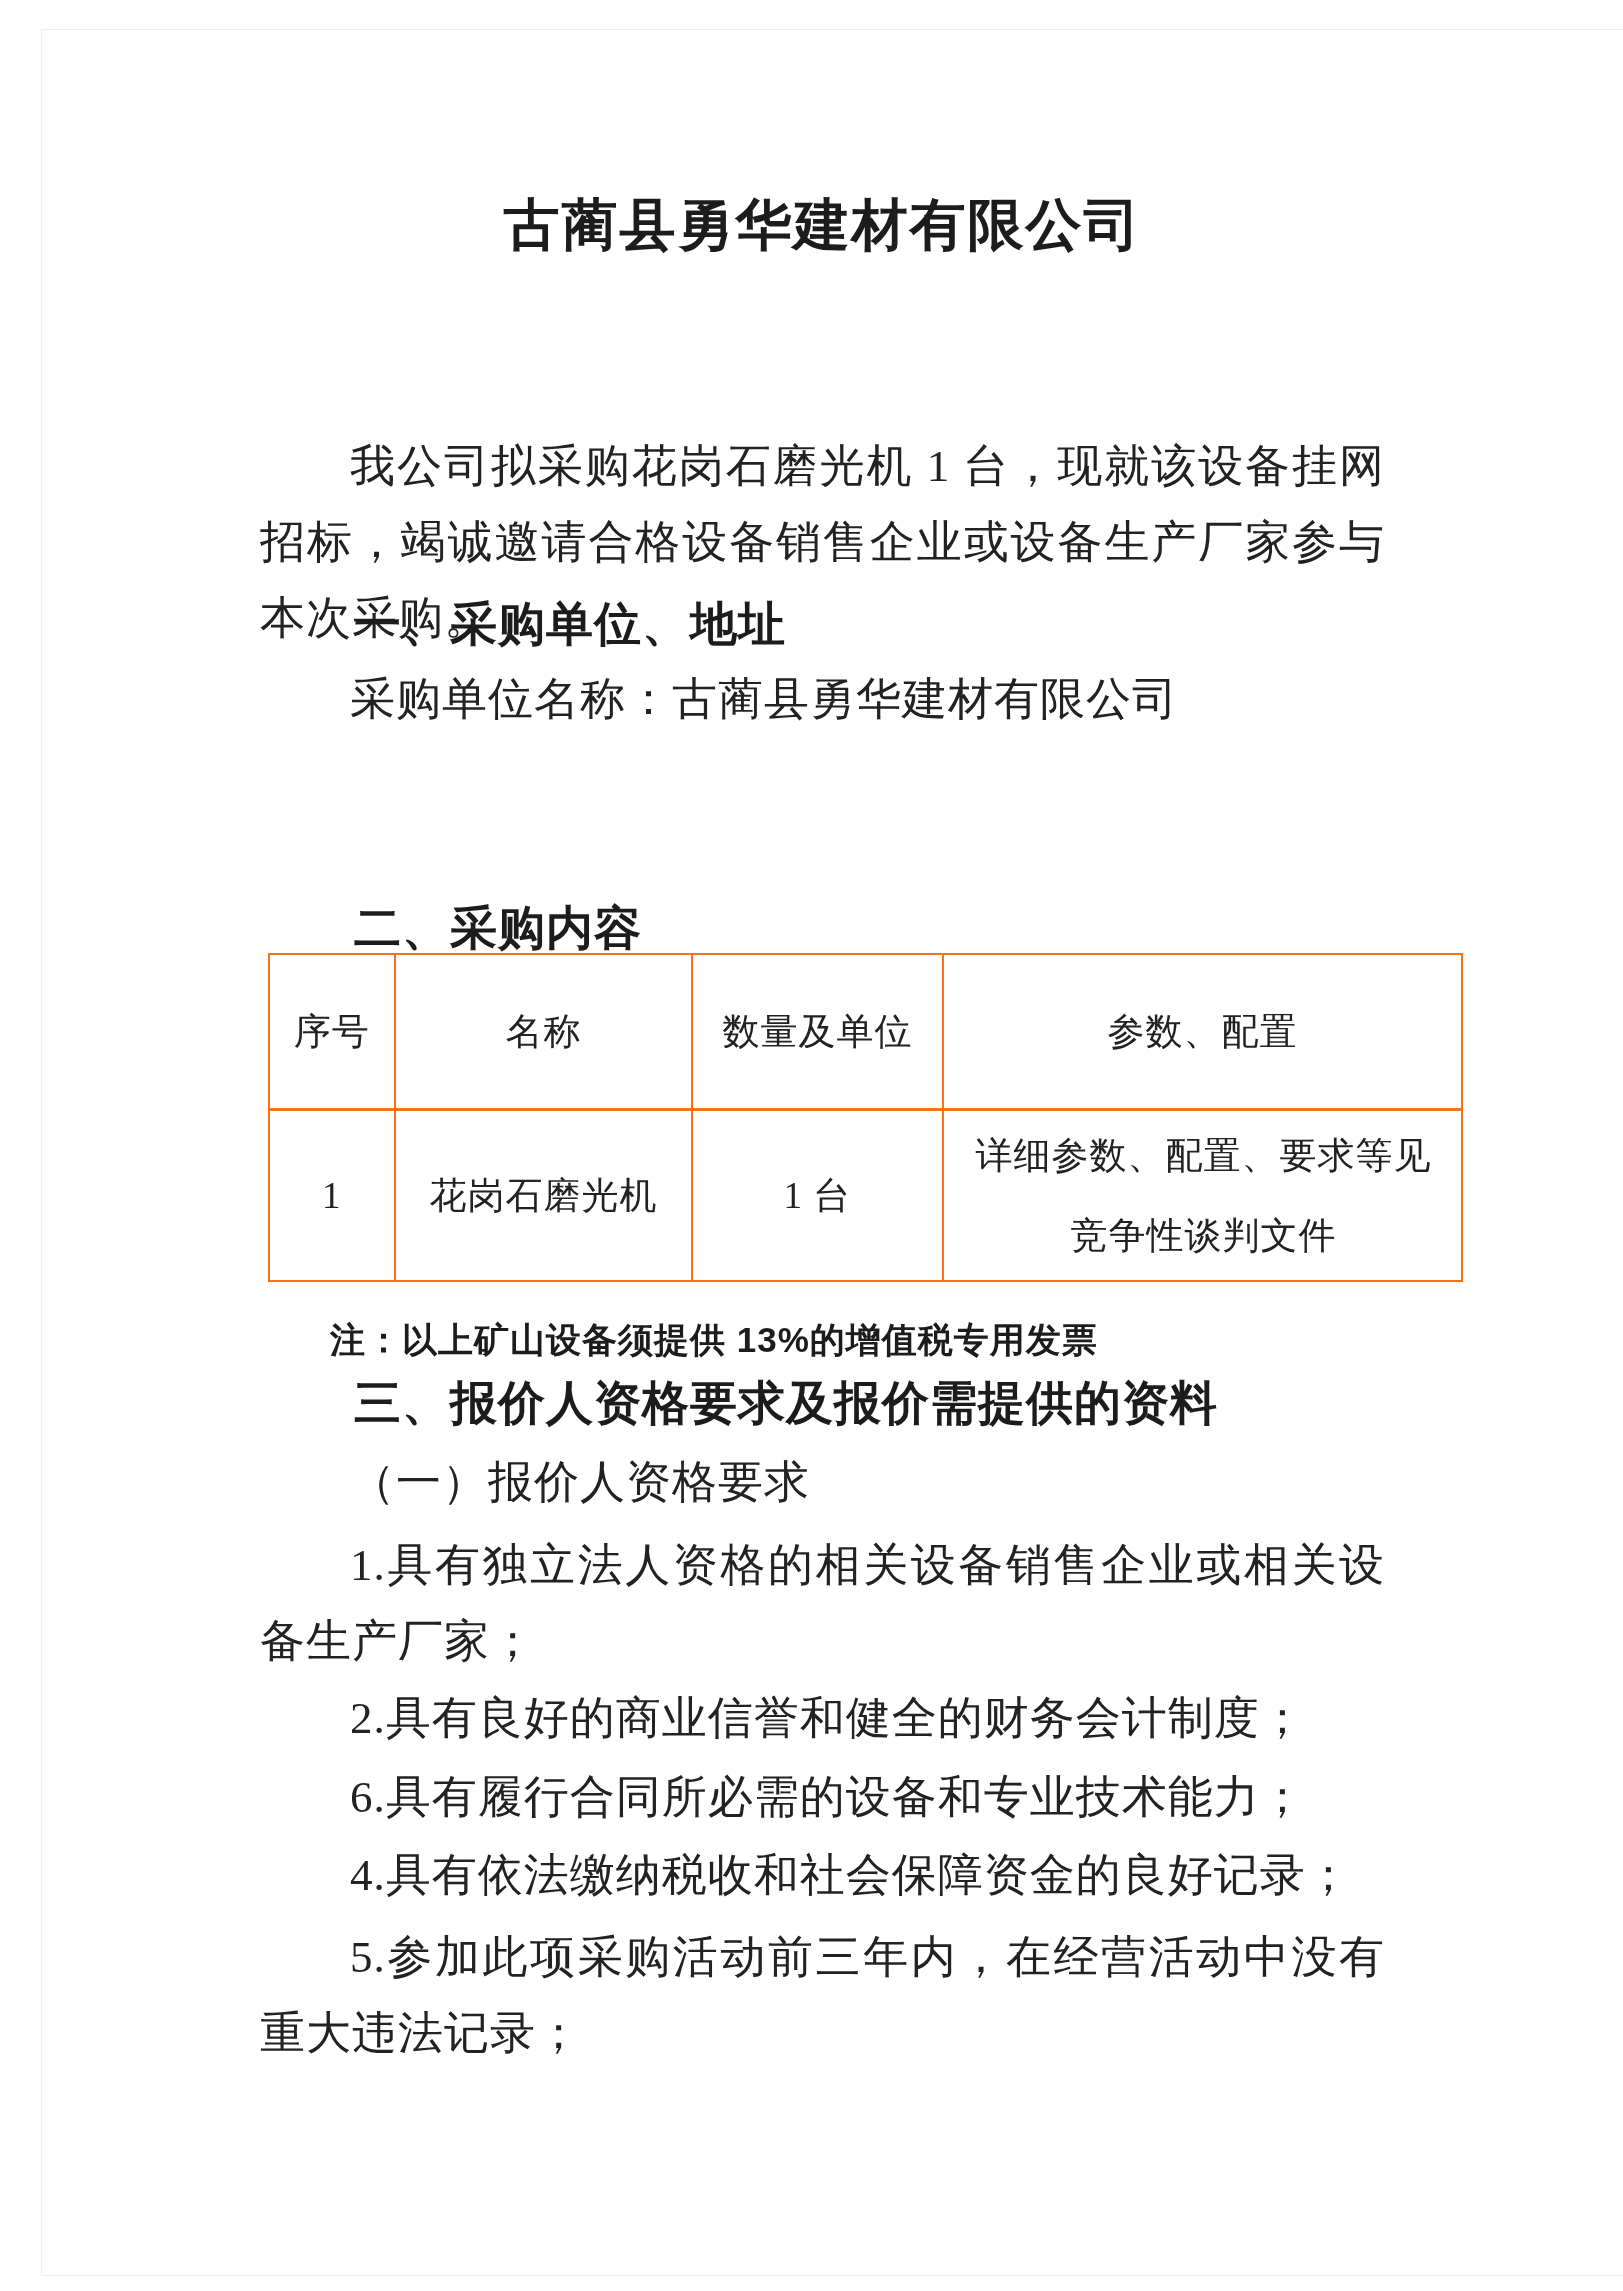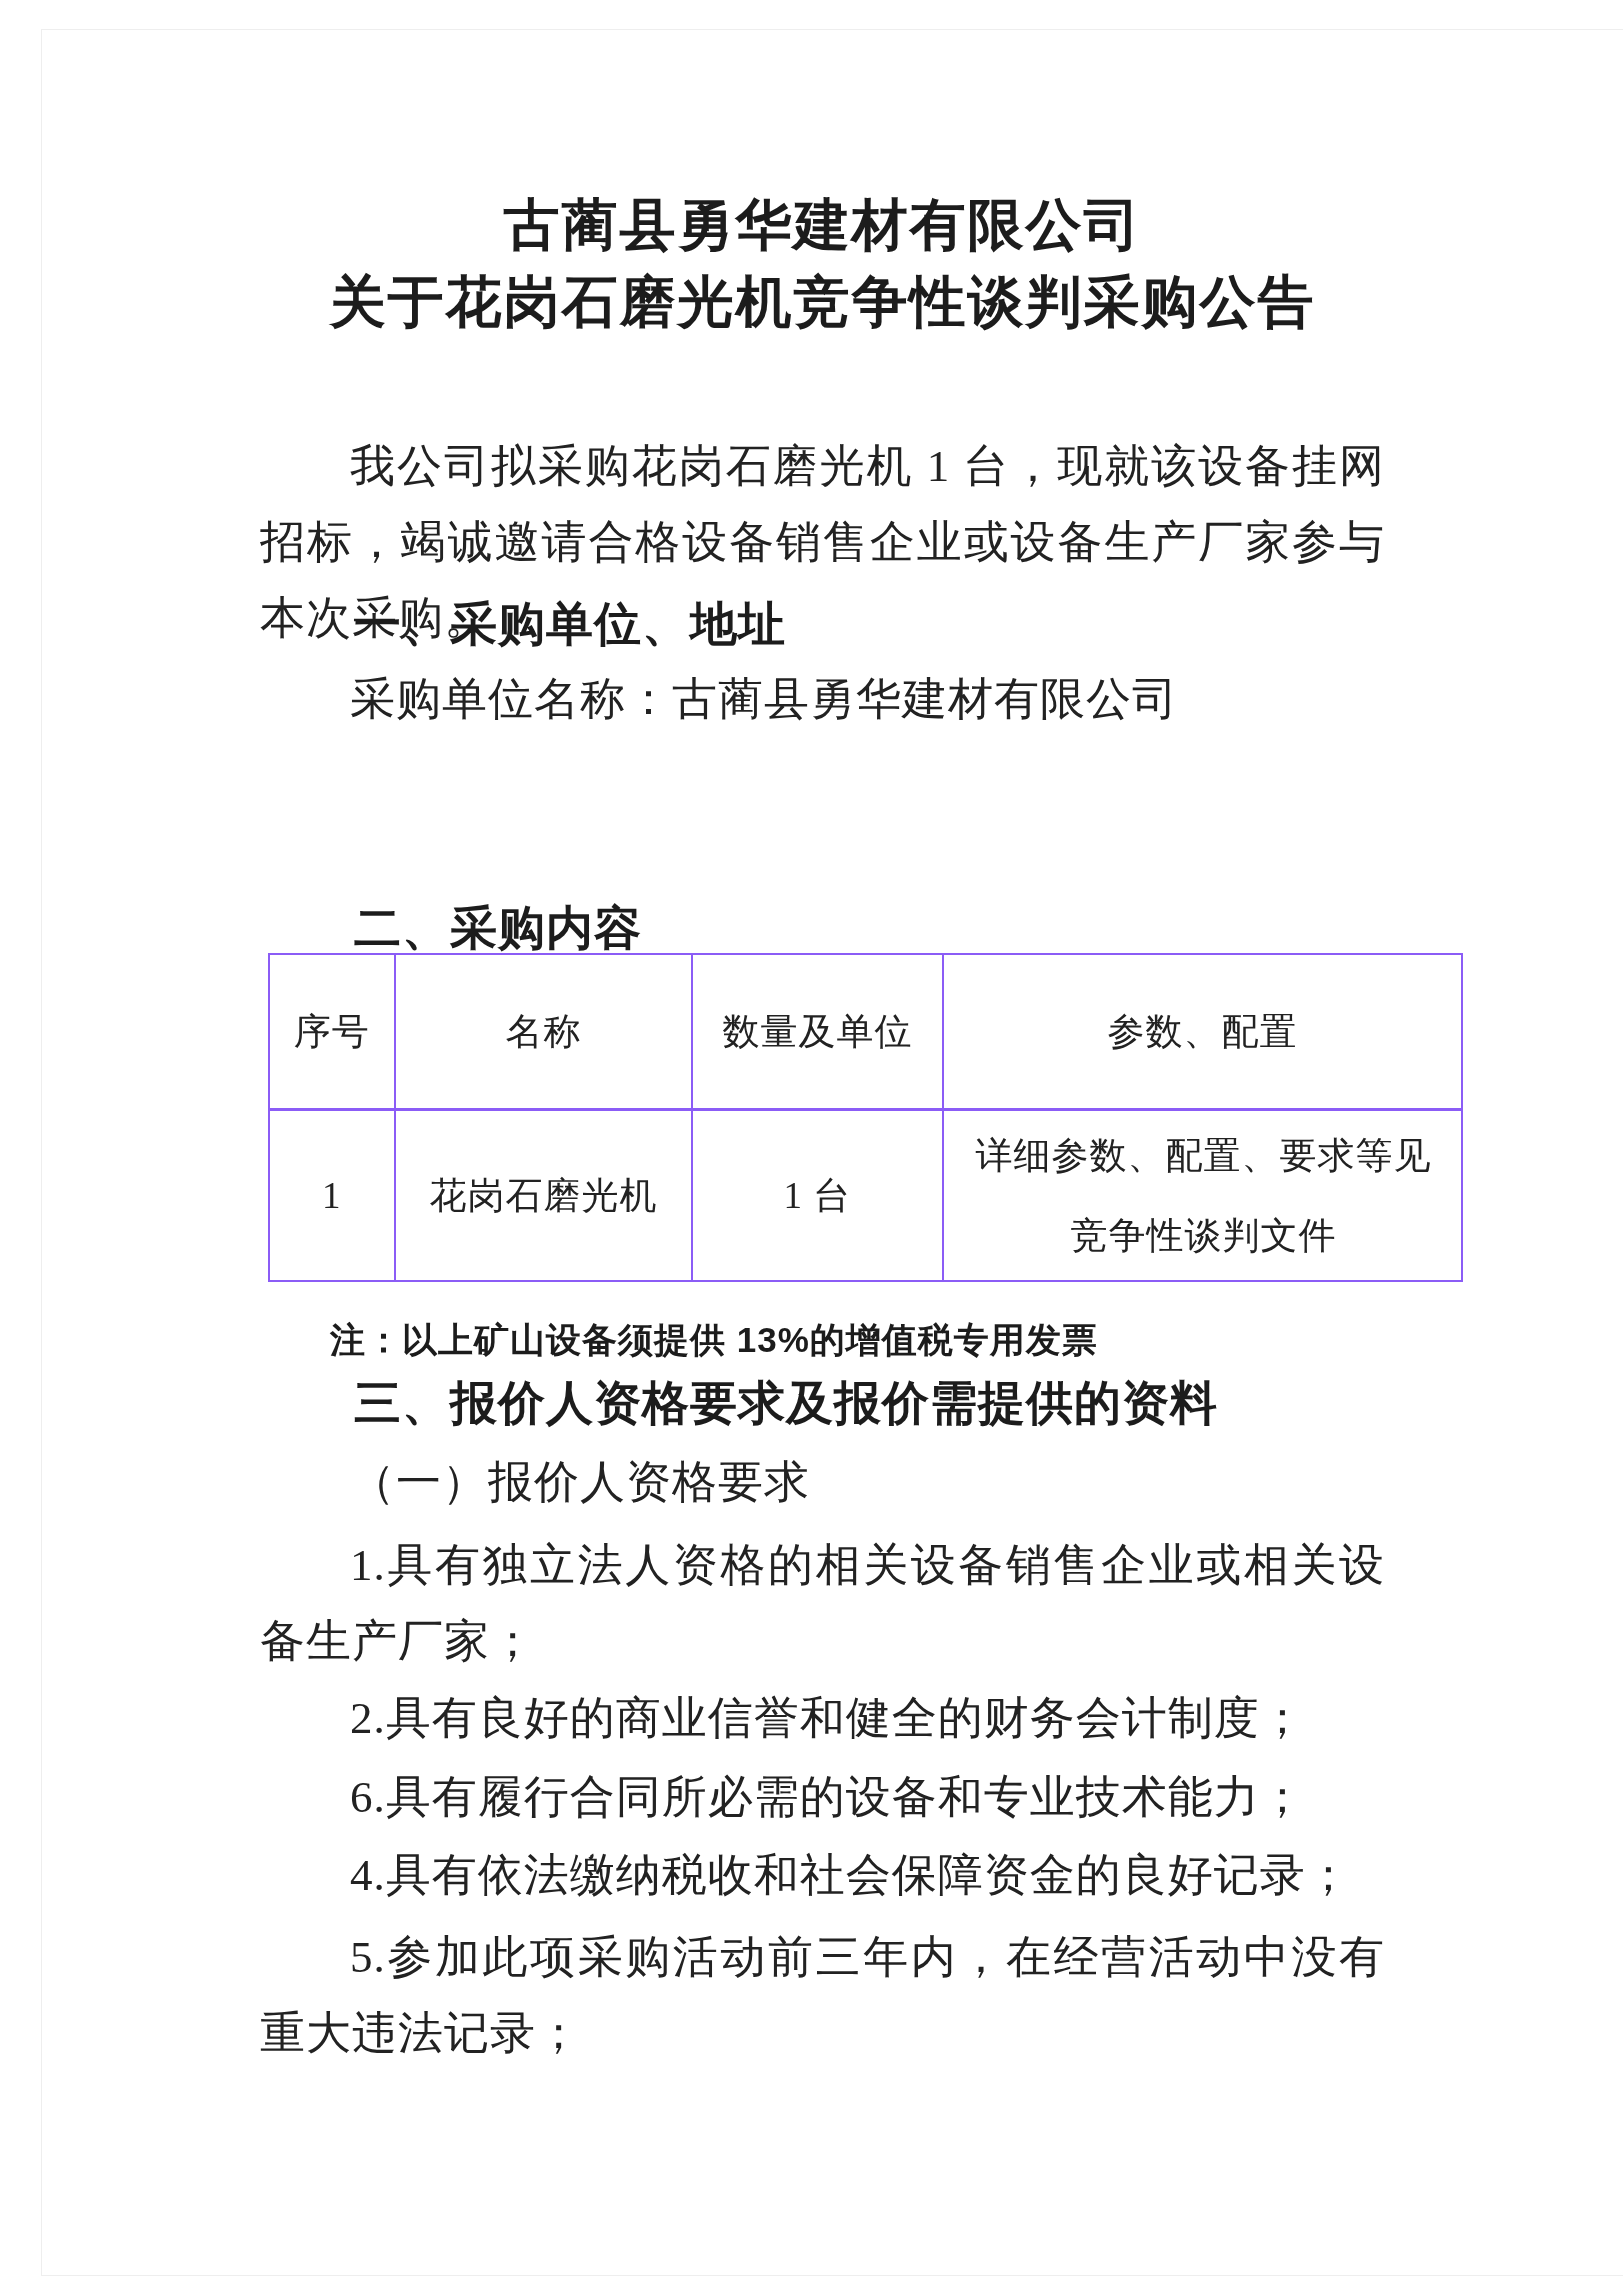--- a/index.html
+++ b/index.html
@@ -66,21 +66,21 @@
     position: absolute;
     left: 268px;
     top: 953px;
     width: 1117px;
     border-collapse: collapse;
     table-layout: fixed;
     font-size: 37px;
     color: #222222;
   }
   table.purchase th, table.purchase td {
-    border: 2px solid #8b5cf6;
+    border: 2px solid #f97316;
     font-weight: normal;
     text-align: center;
     vertical-align: middle;
     padding: 0 9.8px;
     letter-spacing: 1px;
   }
   table.purchase thead th {
     height: 153px;
     border-bottom-width: 3.9px;
   }
@@ -98,21 +98,20 @@
   .col-qty   { width: 229px; }
   .col-param { width: 498px; }
 </style>
 </head>
 <body>
 
 <div class="page">
   <div class="scan-edge"></div>
 
   <div class="block doc-title" style="top:186px;">古蔺县勇华建材有限公司</div>
-  <div class="block doc-title" style="top:263px;">关于花岗石磨光机竞争性谈判采购公告</div>
 
   <div class="block indent" style="top:428px;">我公司拟采购花岗石磨光机 1 台，现就该设备挂网招标，竭诚邀请合格设备销售企业或设备生产厂家参与本次采购。</div>
 
   <div class="block heading" style="top:586px;">一、采购单位、地址</div>
 
   <div class="block indent" style="top:661px;">采购单位名称：古蔺县勇华建材有限公司</div>
 
 
   <div class="block heading" style="top:890px;">二、采购内容</div>
 

